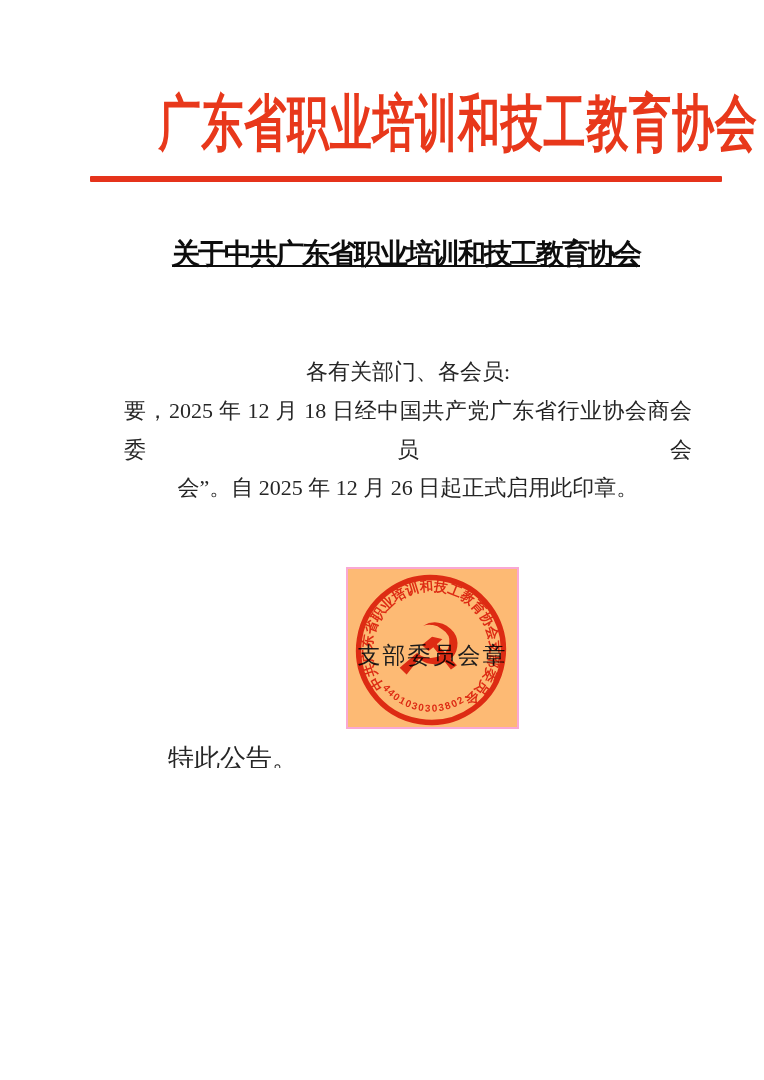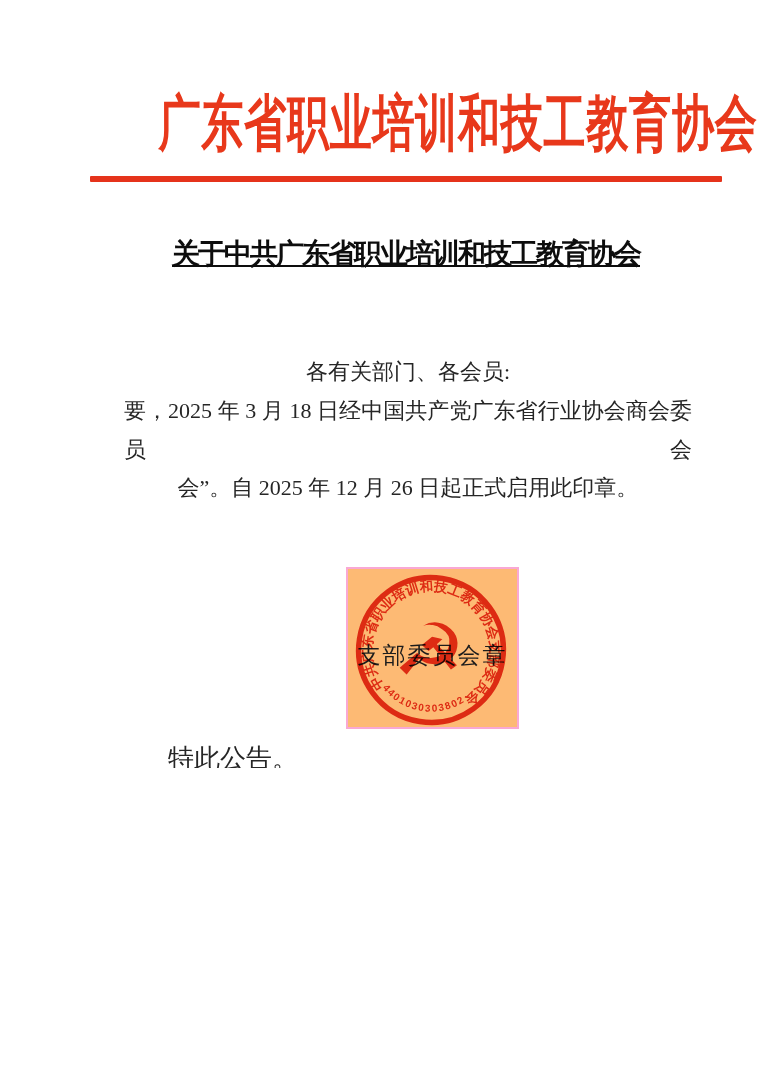--- a/index.html
+++ b/index.html
@@ -100,21 +100,21 @@
     <span class="org">广东省职业培训和技工教育协会</span>
   </div>
   <div class="red-rule"></div>
 
   <div class="doc-title">
     <div>关于中共广东省职业培训和技工教育协会</div>
   </div>
 
   <div class="body-block">
     <div class="body-line">各有关部门、各会员:</div>
-    <div class="body-line just">要，2025 年 3 月 18 日经中国共产党广东省行业协会商会委员会</div>
+    <div class="body-line just">要，2025 年 12 月 18 日经中国共产党广东省行业协会商会委员会</div>
     <div class="body-line">会”。自 2025 年 12 月 26 日起正式启用此印章。</div>
   </div>
 
   <div class="seal-box">
     <div class="overlay-name">支部委员会章</div>
     <svg class="seal-svg seal-mid" viewBox="0 0 200 200">
       <defs>
         <path id="ringPathA" d="M 73.7 172.4 A 77 77 0 1 1 126.3 172.4"></path>
         <path id="numPathA" d="M 30.7 140 A 80 80 0 0 0 169.3 140"></path>
       </defs>

